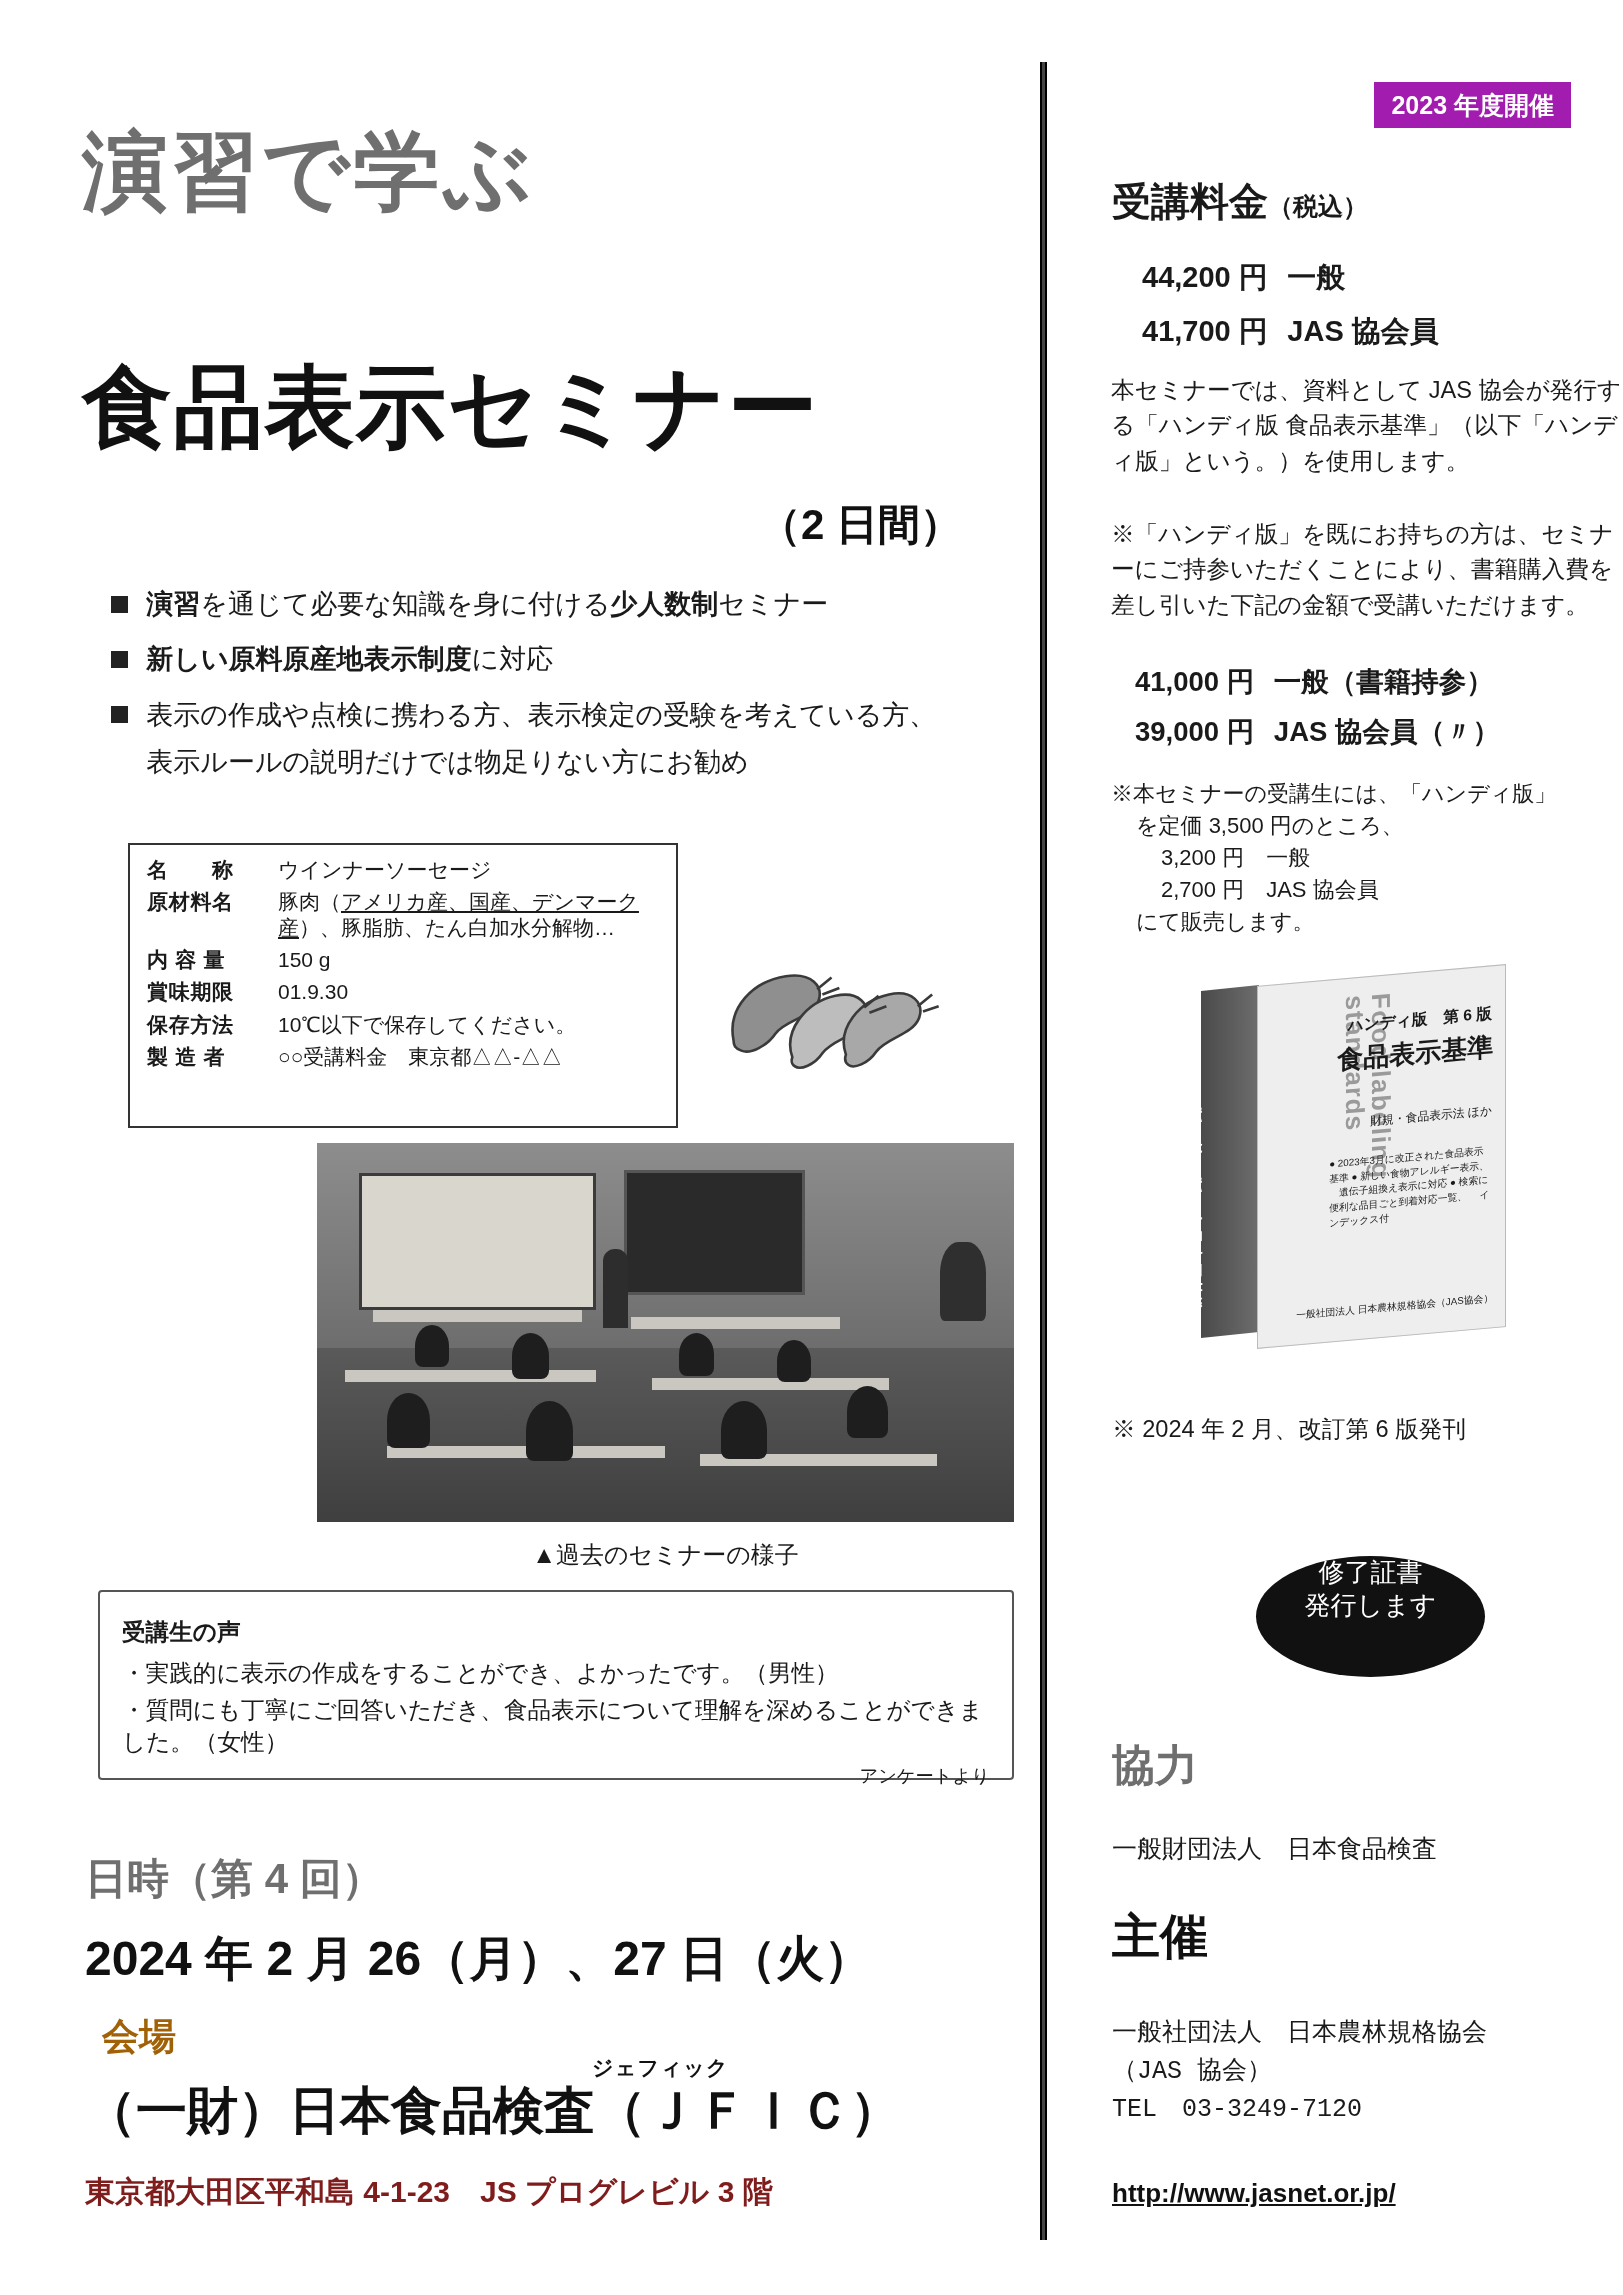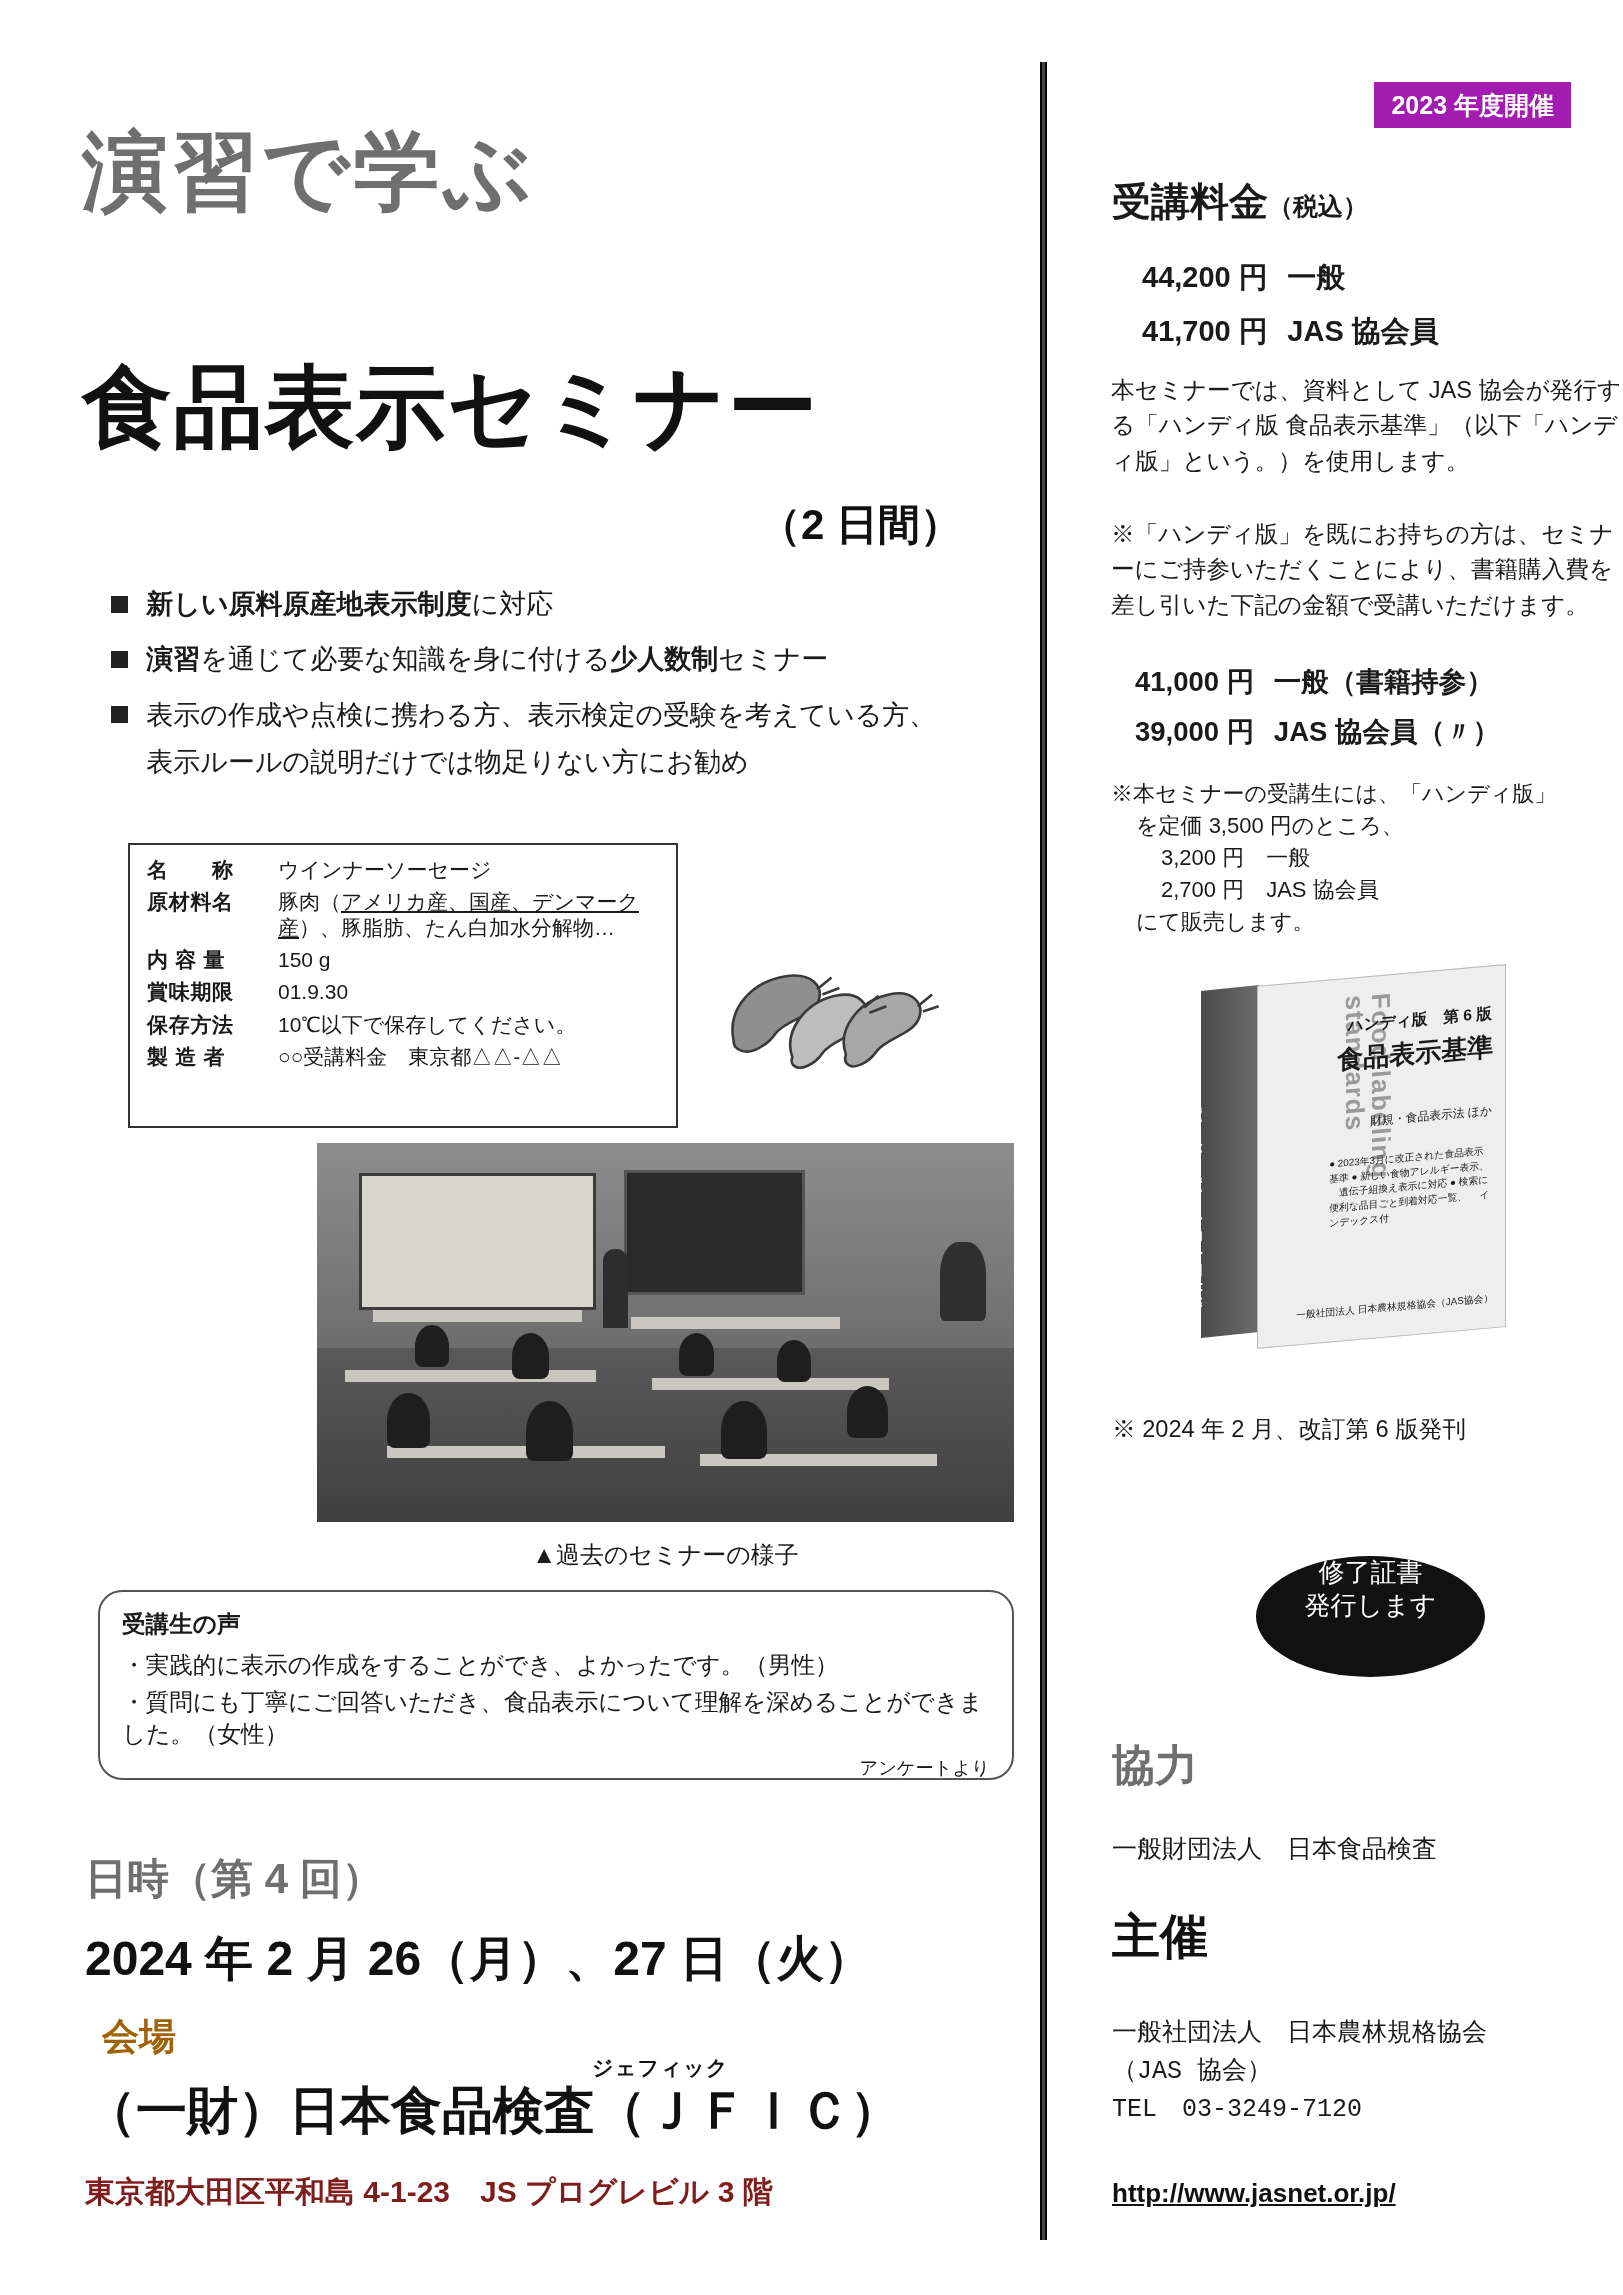--- a/index.html
+++ b/index.html
@@ -152,22 +152,22 @@
     text-align: center;
     font-size: 24px;
   }
 
   
   .voices {
     position: absolute;
     left: 98px; top: 1590px;
     width: 916px; height: 190px;
     border: 2px solid #555;
-    border-radius: 24px;
-    padding: 16px 22px;
+    border-radius: 4px;
+    padding: 24px 22px;
   }
   .voices h4 {
     margin: 0 0 9.2px 0;
     font-size: 23.6px;
     font-weight: bold;
   }
   .voices p {
     margin: 0 0 3.9px 0;
     font-size: 23.6px;
     line-height: 1.38;
@@ -430,27 +430,27 @@
   <div class="left">
 
     <div class="title1">演習で学ぶ</div>
     <div class="title2">食品表示セミナー</div>
     <div class="title2-sub">（2 日間）</div>
 
     <div class="bullets">
       <div class="bullet">
         <div class="sq"></div>
         <div class="txt">
-          <b>新しい原料原産地表示制度</b><span>に対応</span>
+          <b>演習</b><span>を通じて必要な知識を身に付ける</span><b>少人数制</b><span>セミナー</span>
         </div>
       </div>
       <div class="bullet">
         <div class="sq"></div>
         <div class="txt">
-          <b>演習</b><span>を通じて必要な知識を身に付ける</span><b>少人数制</b><span>セミナー</span>
+          <b>新しい原料原産地表示制度</b><span>に対応</span>
         </div>
       </div>
       <div class="bullet">
         <div class="sq"></div>
         <div class="txt">
           <div>表示の作成や点検に携わる方、表示検定の受験を考えている方、</div>
           <div style="height:9.2px"></div>
           <div>表示ルールの説明だけでは物足りない方にお勧め</div>
         </div>
       </div>

